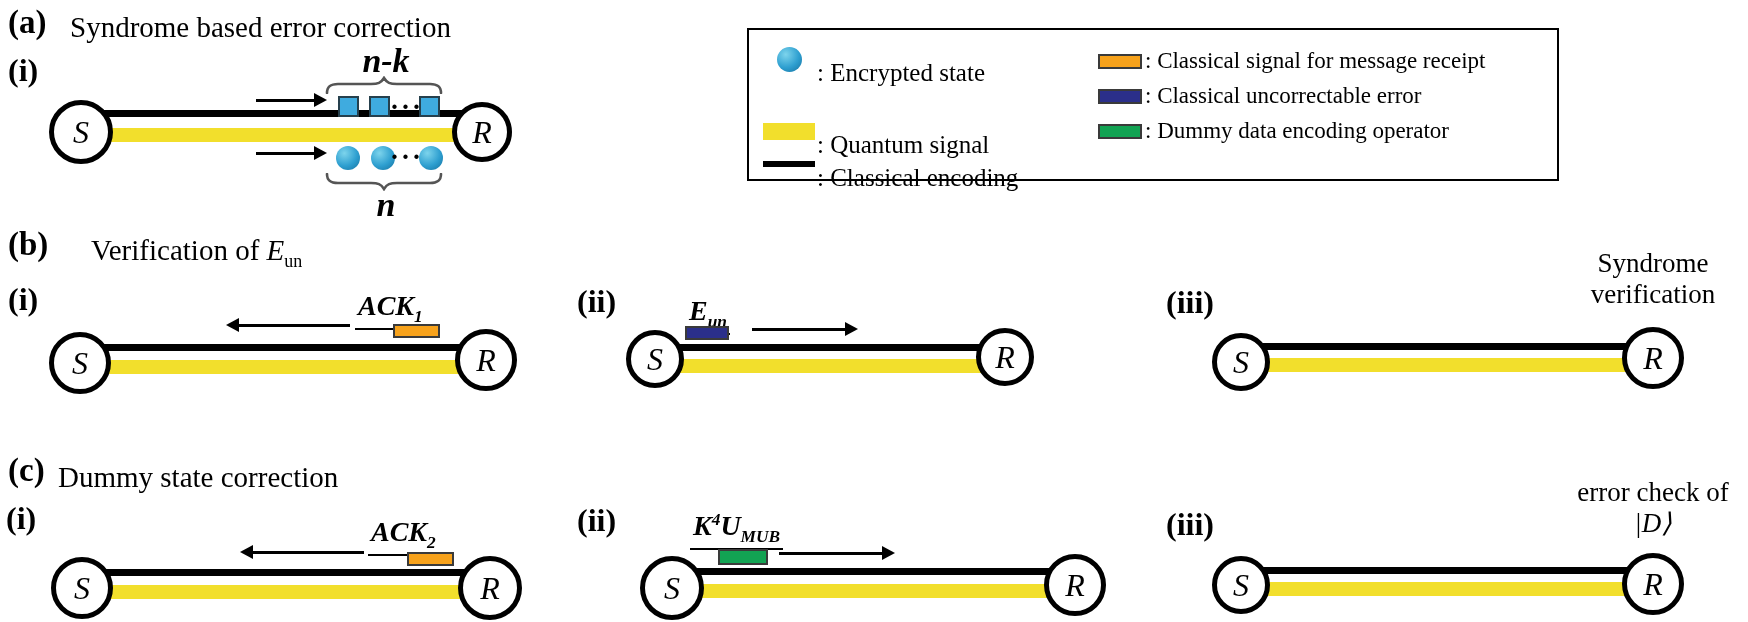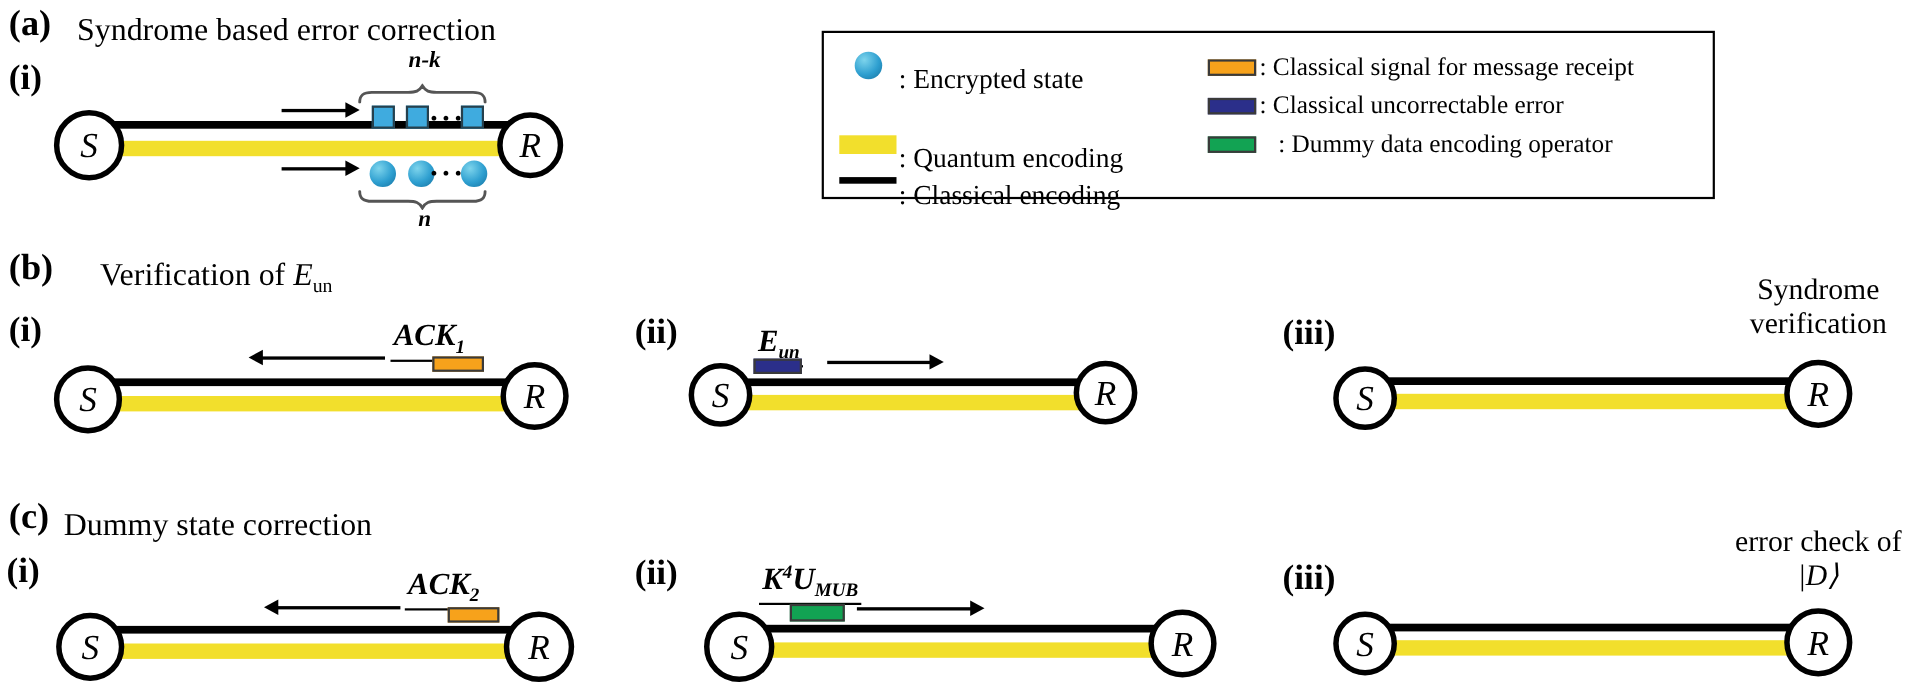--- a/index.html
+++ b/index.html
@@ -61,21 +61,21 @@
   .dots { position: absolute; width: 28px; text-align: center;
           font-weight: bold; font-size: 27px; letter-spacing: 2px; z-index: 2; }
 
   
   .mlabel { position: absolute; font-style: italic; font-weight: 600;
             font-size: 28px; white-space: nowrap; z-index: 2; }
   .mlabel.underlined { border-bottom: 2.5px solid #000; padding: 0 3px 1px 3px; }
   .mlabel sub { font-size: 0.62em; }
   .mlabel sup { font-size: 0.62em; }
   .brace-label { position: absolute; width: 80px; text-align: center;
-                 font-style: italic; font-weight: 600; font-size: 21px; }
+                 font-style: italic; font-weight: 600; font-size: 34px; }
 
   .note { position: absolute; width: 210px; text-align: center;
           font-size: 27px; line-height: 31px; }
   .note .ket { font-style: italic; }
 
   
   .legend {
     position: absolute; left: 747px; top: 28px; width: 812px; height: 153px;
     border: 2px solid #000; background: #fff; z-index: 4;
   }
@@ -141,42 +141,42 @@
     <div class="lrow" style="left:12px; top:14px;">
       <span class="lswatch">
           <span class="l-sphere"></span>
         </span>
       <span class="llabel">: Encrypted state</span>
     </div>
     <div class="lrow" style="left:12px; top:86px;">
       <span class="lswatch">
           <span class="l-ybar"></span>
         </span>
-      <span class="llabel">: Quantum encoding</span>
+      <span class="llabel">: Quantum signal</span>
     </div>
     <div class="lrow" style="left:12px; top:119px;">
       <span class="lswatch">
           <span class="l-bline"></span>
         </span>
       <span class="llabel">: Classical encoding</span>
     </div>
 
     <div class="lrow" style="left:346px; top:16px;">
       <span class="lswatch-r">
           <span class="l-bar orange"></span>
         </span>
       <span class="llabel-r">: Classical signal for message receipt</span>
     </div>
     <div class="lrow" style="left:346px; top:51px;">
       <span class="lswatch-r">
           <span class="l-bar navy"></span>
         </span>
       <span class="llabel-r">: Classical uncorrectable error</span>
     </div>
-    <div class="lrow" style="left:346px; top:86px;gap:17px;">
+    <div class="lrow" style="left:346px; top:86px;">
       <span class="lswatch-r">
           <span class="l-bar green"></span>
         </span>
       <span class="llabel-r">: Dummy data encoding operator</span>
     </div>
   </div>
 
   <div class="abs sec-label" style="left:8px; top:226px;">(b)</div>
   <div class="abs sec-title" style="left:58px; top:234px;margin-left:33px;"><span>Verification of </span><i>E</i><sub style="font-size:0.62em;">un</sub></div>
 

